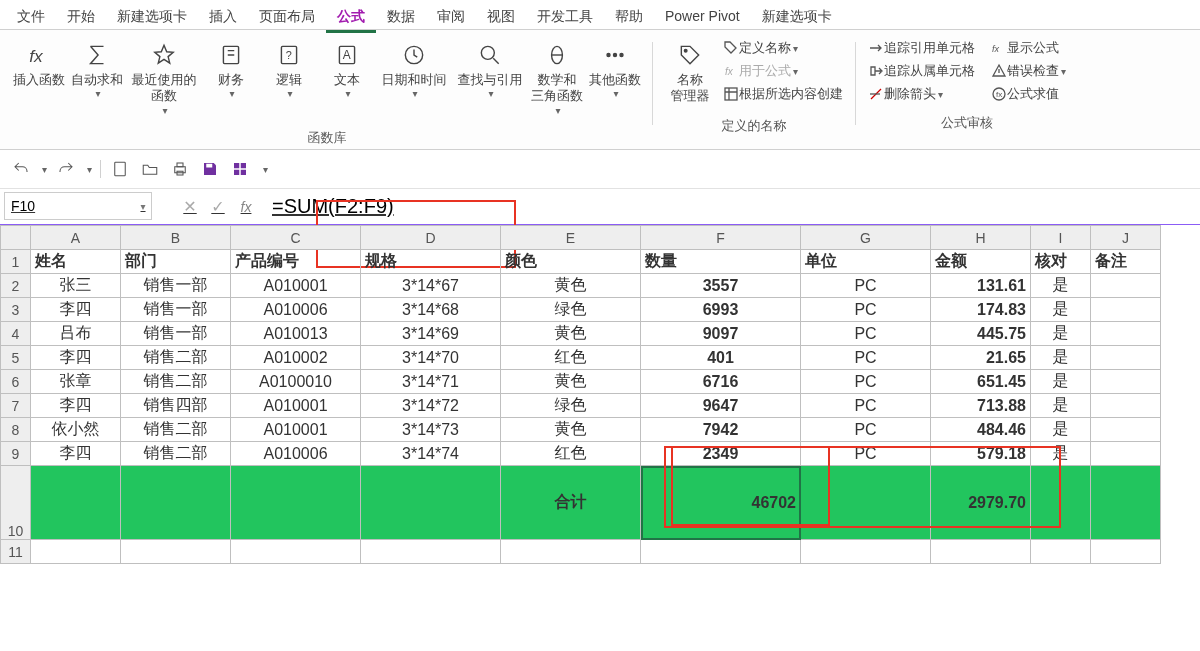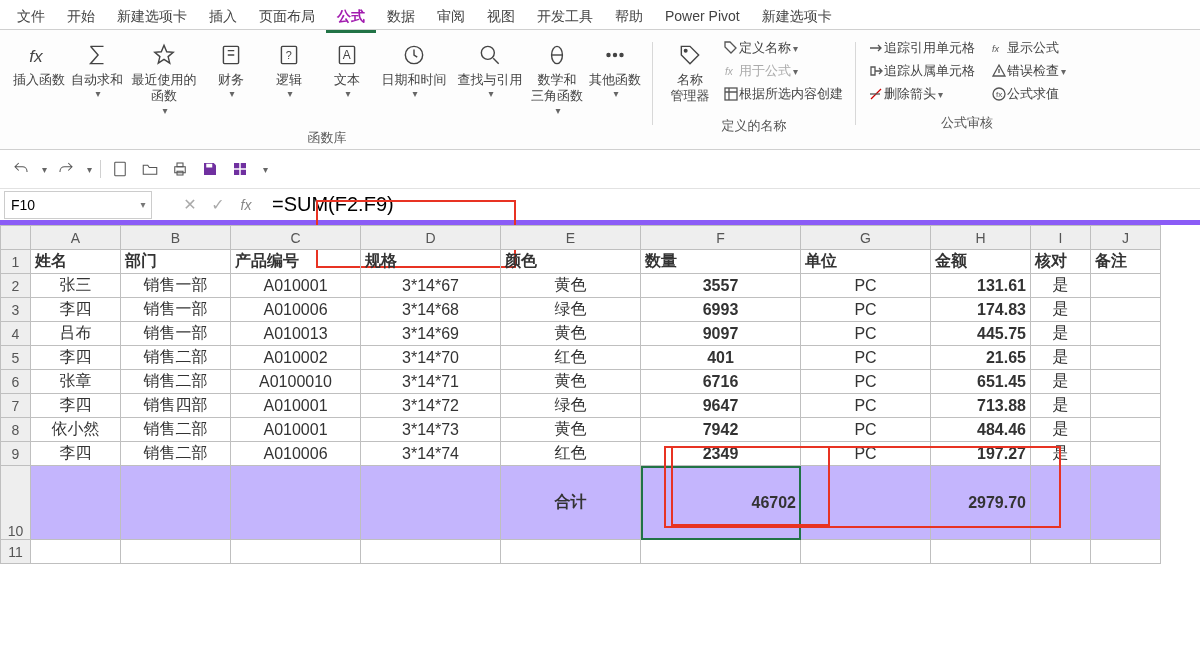--- a/index.html
+++ b/index.html
@@ -29,42 +29,42 @@
   .chev { font-size:10px; color:#666; margin-left:2px; }
 
   
   .qat { display:flex; align-items:center; gap:8px; padding:8px 10px; border-bottom:1px solid #e2e2e2; }
   .qat button { background:none; border:none; cursor:pointer; width:22px; height:22px; display:flex; align-items:center; justify-content:center; }
   .qat svg { width:18px; height:18px; stroke:#555; fill:none; stroke-width:1.4; }
   .qat .purple svg { stroke:#7030a0; fill:#7030a0; }
   .qat .qsep { width:1px; height:18px; background:#d0d0d0; }
 
   
-  .fbar { display:flex; align-items:center; height:36px; border-bottom:5px solid #8b5cf6; }
+  .fbar { display:flex; height:36px; border-bottom:1px solid #8b5cf6;text-decoration:underline; }
   .namebox-wrap { display:flex; align-items:center; border:1px solid #ccc; margin:3px 4px; height:28px; }
   .namebox { width:130px; padding:2px 6px; border:none; font-size:14px; outline:none; }
   .namebox-dd { width:16px; text-align:center; color:#777; cursor:pointer; font-size:10px; }
   .fbar-btns { display:flex; align-items:center; gap:0; padding:0 4px; }
   .fbar-btn { width:28px; height:28px; display:flex; align-items:center; justify-content:center; color:#aaa; cursor:pointer; font-size:16px; }
   .fx { font-style:italic; font-size:14px; color:#888; }
   .formula-input { flex:1; border:none; padding:4px 8px; font-size:20px; outline:none; }
   .red-box1 { position:absolute; border:2px solid #e83323; pointer-events:none; }
 
   
   .grid-wrap { position:relative; }
   .sheet { border-collapse:collapse; table-layout:fixed; font-size:16px; }
   .sheet th, .sheet td { border:1px solid #bfbfbf; height:24px; padding:0 4px; overflow:hidden; white-space:nowrap; }
   .sheet thead th { background:#eee; font-weight:400; text-align:center; color:#555; font-size:14px; }
   .sheet .rowhead { background:#eee; text-align:center; font-weight:400; color:#555; width:30px; font-size:14px; }
   .corner { background:#eee; width:30px; }
   .colA{width:90px}.colB{width:110px}.colC{width:130px}.colD{width:140px}.colE{width:140px}.colF{width:160px}.colG{width:130px}.colH{width:100px}.colI{width:60px}.colJ{width:70px}
   .bold { font-weight:700; }
   .center { text-align:center; }
   .right { text-align:right;margin-top:10px; }
-  .yellow { background:#c4b5fd; }
+  .yellow { background:#22c55e; }
   .tall td { height:74px; }
   .selcell { outline:2px solid #217346; outline-offset:-2px; }
   .col-highlight { color:#217346; }
   .hdr-row td { font-weight:700; text-align:left; }
 </style>
 </head>
 <body>
 
 <div class="tabs" id="tabs">
     <div class="tab">文件</div>
@@ -504,21 +504,21 @@
         </tr>
         <tr>
           <td class="rowhead">9</td>
           <td class="center">李四</td>
           <td class="center">销售二部</td>
           <td class="center">A010006</td>
           <td class="center">3*14*74</td>
           <td class="center">红色</td>
           <td class="center bold">2349</td>
           <td class="center">PC</td>
-          <td class="right bold">197.27</td>
+          <td class="right bold">579.18</td>
           <td class="center">是</td>
           <td></td>
         </tr>
         <tr class="tall">
           <td class="rowhead" style="vertical-align:bottom">10</td>
           <td class="yellow"></td>
           <td class="yellow"></td>
           <td class="yellow"></td>
           <td class="yellow"></td>
           <td class="yellow center bold">合计</td>

